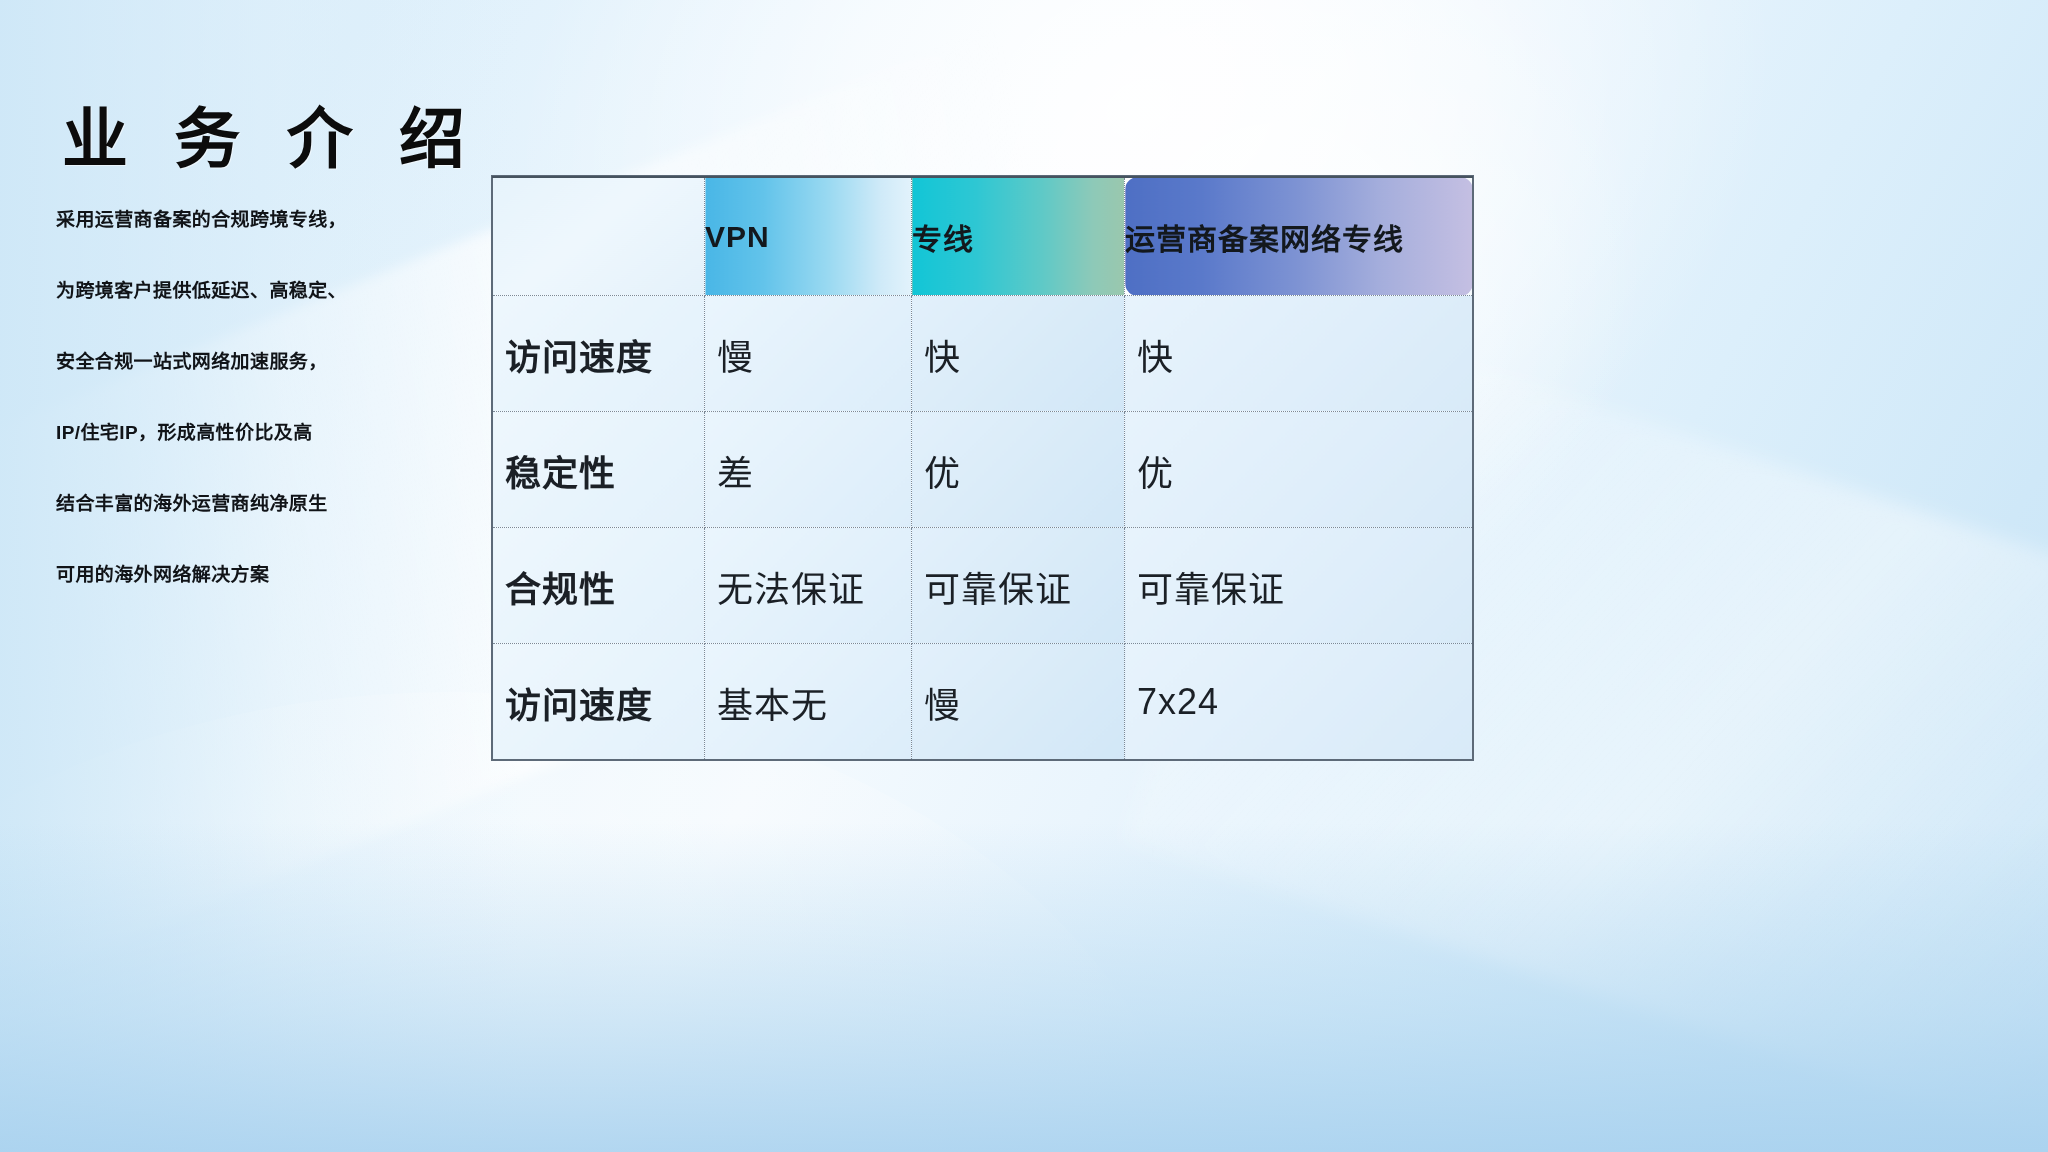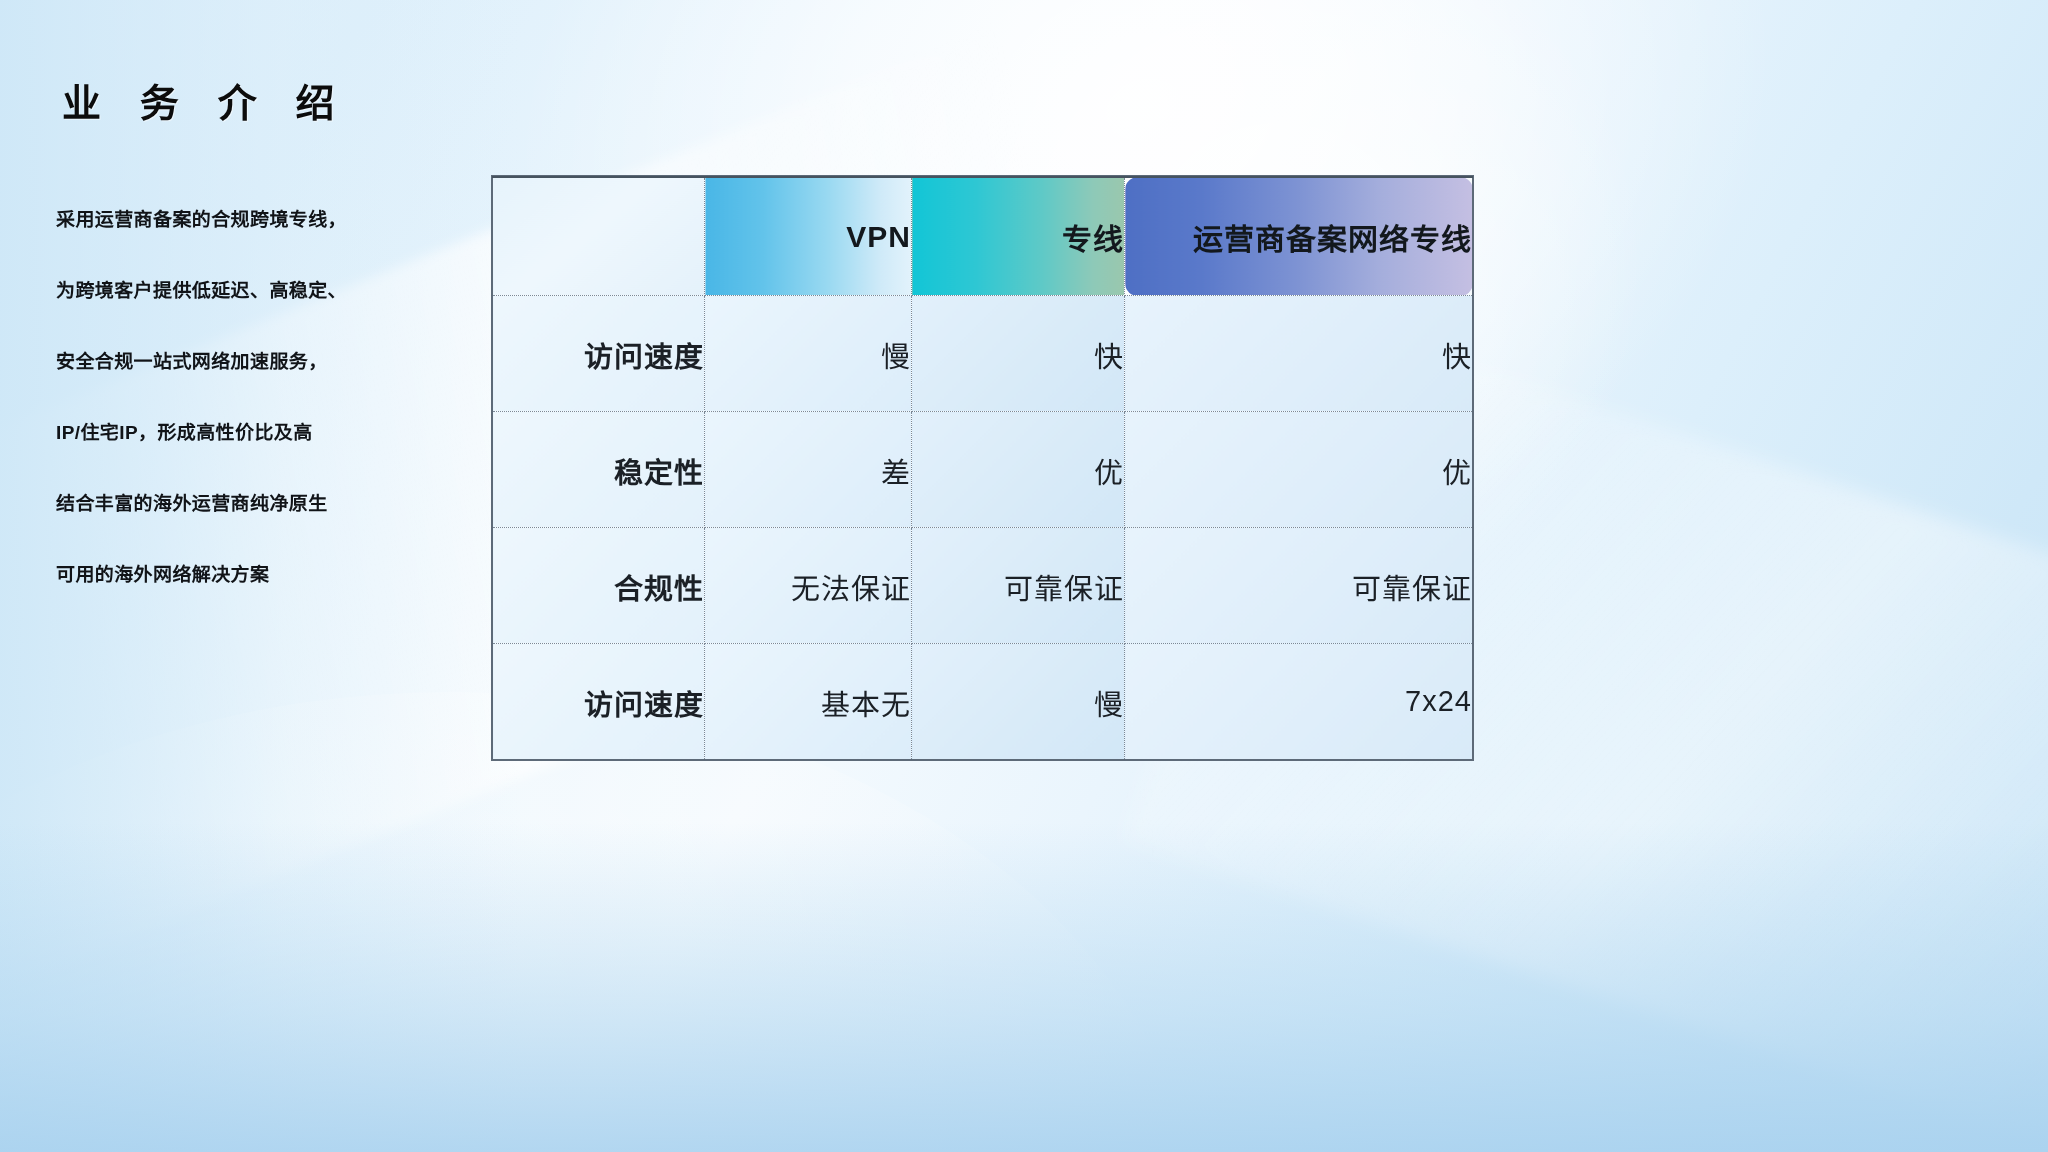--- a/index.html
+++ b/index.html
@@ -86,21 +86,21 @@
     border-radius: 50%;
     background: radial-gradient(ellipse at 50% 30%, rgba(255,255,255,0.5) 0%, rgba(255,255,255,0) 70%);
     pointer-events: none;
   }
 
   
   .title {
     position: absolute;
     left: 62px;
     top: 54px;
-    font-size: 39px;
+    font-size: 66px;
     font-weight: bold;
     color: #0c0c0c;
     letter-spacing: 14px;
     line-height: 1.25;
     white-space: nowrap;
     text-shadow: 1px 1px 0 rgba(255,255,255,0.5);
   }
 
   
   .desc {
@@ -127,21 +127,21 @@
   table.cmp {
     border-collapse: collapse;
     width: 980px;
     height: 584px;
     table-layout: fixed;
     box-shadow: 0 0 0 1px #5d6a78;
     background: transparent;
   }
   table.cmp td, table.cmp th {
     padding: 0;
-    text-align: right;
+    text-align: left;
     vertical-align: middle;
     border: 1px dotted #7b8896;
     position: relative;
   }
   
   col.c0 { width: 212px; }
   col.c1 { width: 207px; }
   col.c2 { width: 213px; }
   col.c3 { width: 348px; }
 
@@ -167,22 +167,23 @@
   }
   th.h-carrier {
     background: linear-gradient(to right, #4e6fc4 0%, #5a79ca 22%, #7e93d3 50%, #a5aedc 74%, #c4bfe2 100%);
     font-size: 29px;
     border-radius: 13px;
   }
 
   
   tr.row td {
     height: 93.4px;
-    font-size: 29px;
+    font-size: 36px;
     color: #1b2026;
+    padding-left: 12px;
   }
   td.label {
     font-weight: bold;
     font-size: 29px;
     letter-spacing: 1px;
     background: linear-gradient(135deg, #eef7fd 0%, #e8f4fc 48%, #e3f1fb 100%);
   }
   td.val {
     font-weight: normal;
     letter-spacing: 1px;

